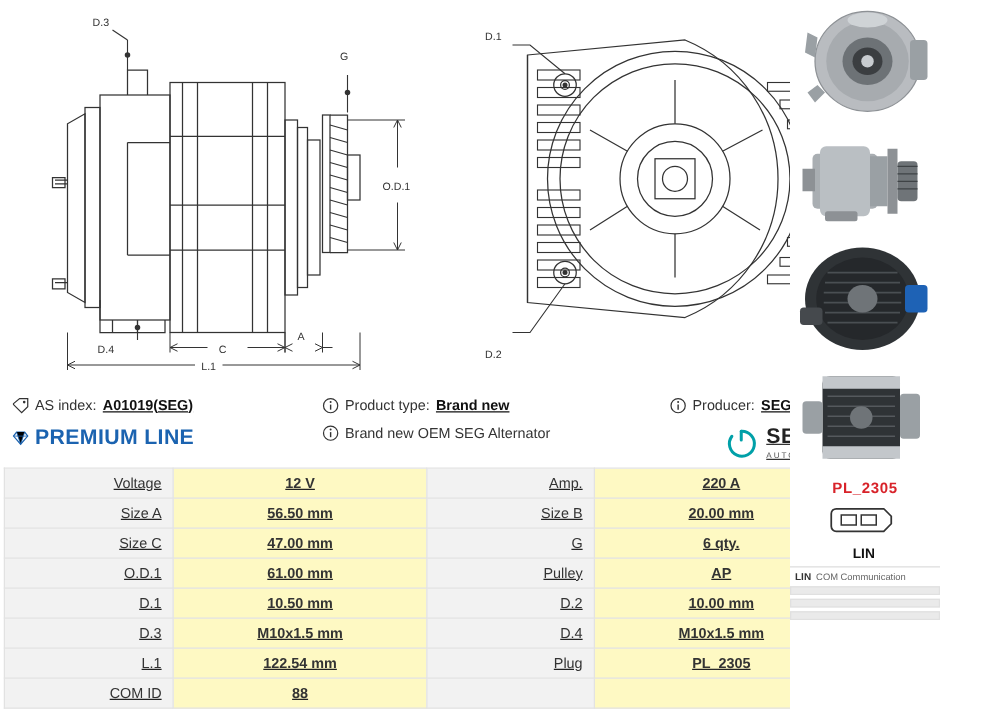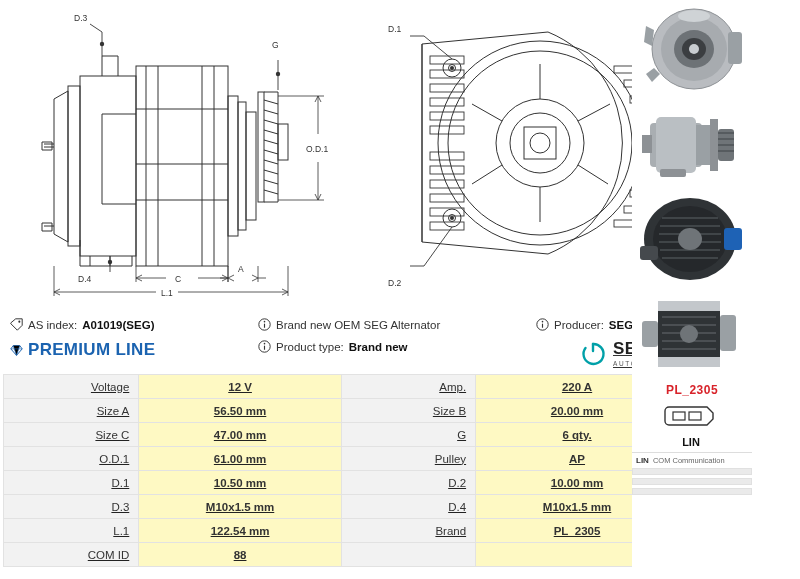--- a/index.html
+++ b/index.html
@@ -20,21 +20,21 @@
 
   
   .photo-rail{position:absolute;right:0;top:0;width:120px;height:579px;background:#fff;}
   .photo{position:relative;width:118px;height:93px;margin:2px 0 0 0;overflow:hidden;background:#fff;}
   .photo svg{display:block;}
 
   
   .info{position:absolute;left:0;top:310px;width:684px;height:60px;}
   .info-col{position:absolute;font-size:11.5px;color:#333;}
   .info-line{display:flex;align-items:center;gap:5px;margin-bottom:9px;white-space:nowrap;}
-  .info-line b{font-weight:bold;color:#111;}
+  .info-line b{font-weight:bold;color:#111;text-decoration:underline;}
   .ico{flex:0 0 auto;display:inline-block;line-height:0;}
   .premium{color:#1b63b0;font-weight:bold;letter-spacing:.3px;font-size:17px;}
 
   
   .specs{position:absolute;left:3px;top:374px;width:676px;border-collapse:collapse;text-decoration:underline;}
   .specs td{
     border:1px solid #e2e2e2;
     height:23px;padding:0 9px;
     font-size:11.5px;color:#333;
   }
@@ -238,32 +238,32 @@
 
     <div class="info-col" style="left:258px;top:8px;">
       <div class="info-line">
         <span class="ico">
           <svg width="13" height="13" viewBox="0 0 16 16">
               <circle cx="8" cy="8" r="7" fill="none" stroke="#333" stroke-width="1.2"></circle>
               <circle cx="8" cy="4.5" r="1" fill="#333"></circle>
               <path d="M8 7 L8 12" stroke="#333" stroke-width="1.4"></path>
             </svg>
         </span>
-        <span>Brand new OEM SEG Alternator</span>
+        <span>Product type:</span>
+        <b>Brand new</b>
       </div>
       <div class="info-line">
         <span class="ico">
           <svg width="13" height="13" viewBox="0 0 16 16">
               <circle cx="8" cy="8" r="7" fill="none" stroke="#333" stroke-width="1.2"></circle>
               <circle cx="8" cy="4.5" r="1" fill="#333"></circle>
               <path d="M8 7 L8 12" stroke="#333" stroke-width="1.4"></path>
             </svg>
         </span>
-        <span>Product type:</span>
-        <b>Brand new</b>
+        <span>Brand new OEM SEG Alternator</span>
       </div>
     </div>
 
     <div class="info-col" style="left:536px;top:8px;">
       <div class="info-line">
         <span class="ico">
           <svg width="13" height="13" viewBox="0 0 16 16">
               <circle cx="8" cy="8" r="7" fill="none" stroke="#333" stroke-width="1.2"></circle>
               <circle cx="8" cy="4.5" r="1" fill="#333"></circle>
               <path d="M8 7 L8 12" stroke="#333" stroke-width="1.4"></path>
@@ -321,21 +321,21 @@
       </tr>
       <tr>
         <td class="lbl">D.3</td>
         <td class="val">M10x1.5 mm</td>
         <td class="lbl">D.4</td>
         <td class="val">M10x1.5 mm</td>
       </tr>
       <tr>
         <td class="lbl">L.1</td>
         <td class="val">122.54 mm</td>
-        <td class="lbl">Brand</td>
+        <td class="lbl">Plug</td>
         <td class="val">PL_2305</td>
       </tr>
       <tr>
         <td class="lbl">COM ID</td>
         <td class="val">88</td>
         <td class="lbl"></td>
         <td class="val"></td>
       </tr>
     </tbody>
   </table>

